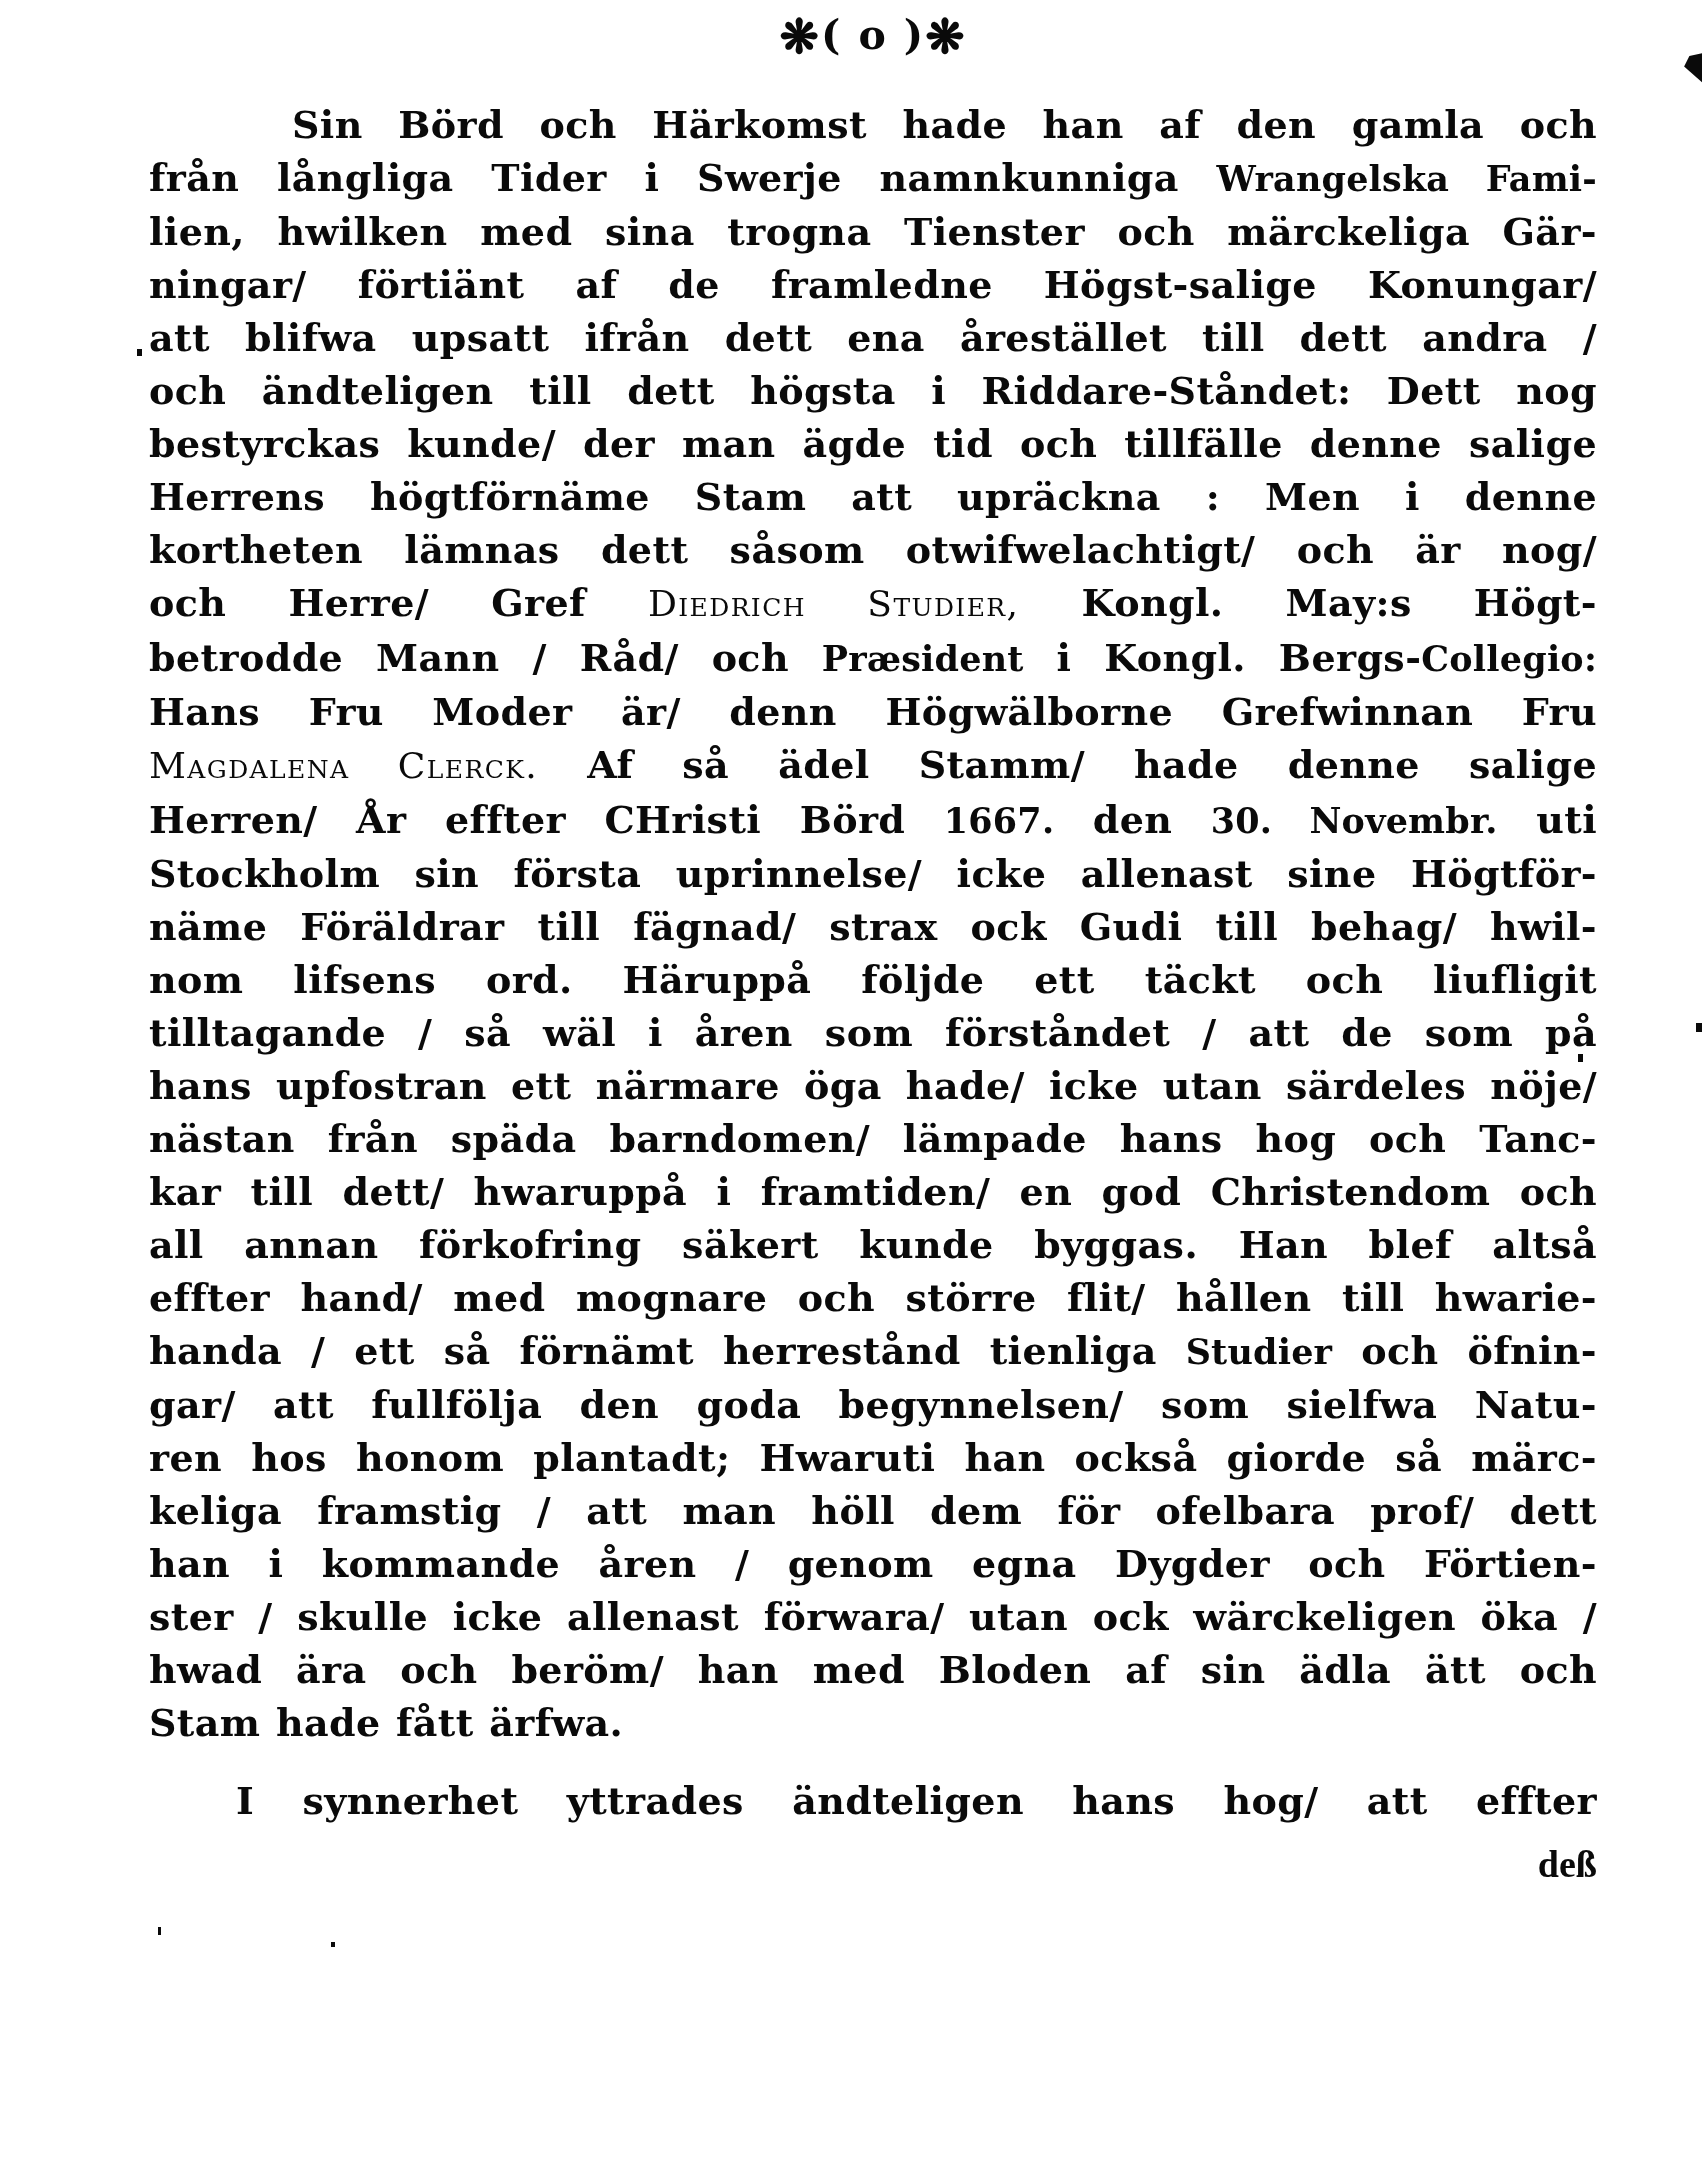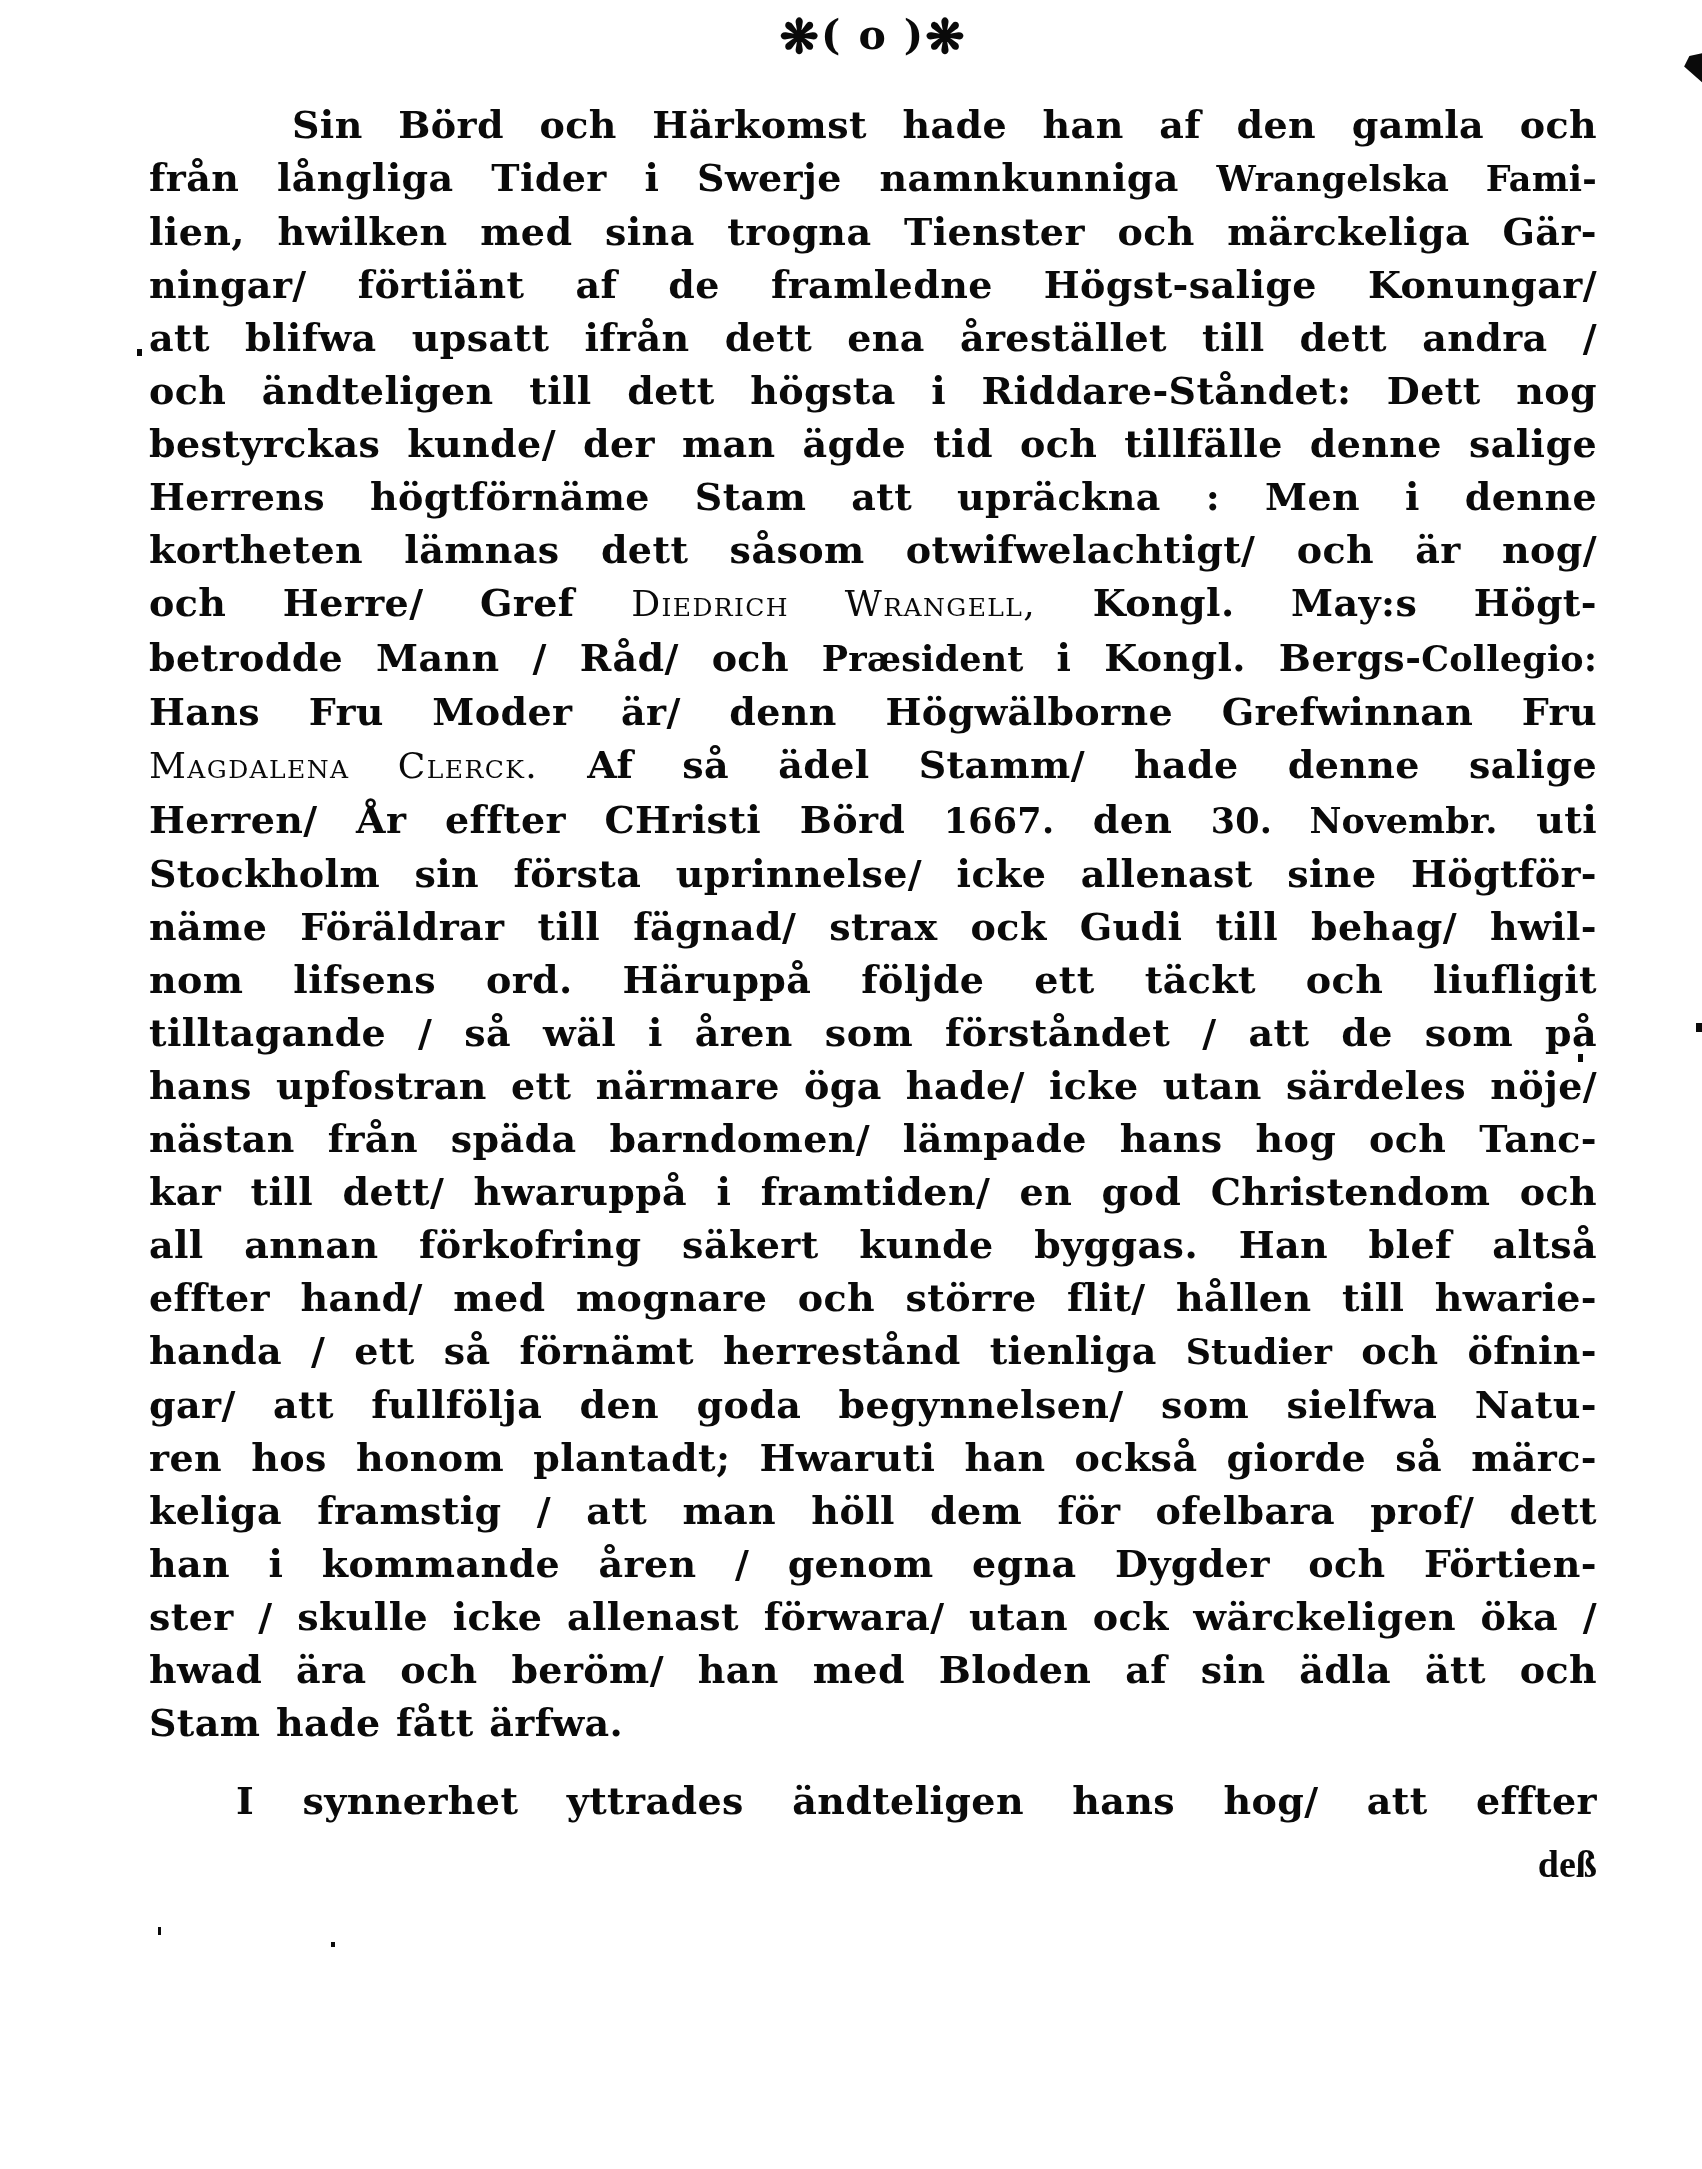--- a/index.html
+++ b/index.html
@@ -110,21 +110,21 @@
       <div class="paragraph">
         <div class="line" style="text-indent: 143px;"><span class="fr">Sin Börd och Härkomst hade han af den gamla och</span></div>
         <div class="line"><span class="fr">från långliga Tider i Swerje namnkunniga </span><span class="rm">Wrangelska Fami-</span></div>
         <div class="line"><span class="fr">lien, hwilken med sina trogna Tienster och märckeliga Gär-</span></div>
         <div class="line"><span class="fr">ningar/ förtiänt af de framledne Högst-salige Konungar/</span></div>
         <div class="line"><span class="fr">att blifwa upsatt ifrån dett ena årestället till dett andra /</span></div>
         <div class="line"><span class="fr">och ändteligen till dett högsta i Riddare-Ståndet: Dett nog</span></div>
         <div class="line"><span class="fr">bestyrckas kunde/ der man ägde tid och tillfälle denne salige</span></div>
         <div class="line"><span class="fr">Herrens högtförnäme Stam att upräckna : Men i denne</span></div>
         <div class="line"><span class="fr">kortheten lämnas dett såsom otwifwelachtigt/ och är nog/</span></div>
-        <div class="line"><span class="fr">och Herre/ Gref </span><span class="sc">Diedrich Wrangell,</span><span class="fr"> Kongl. May:s Högt-</span></div>
+        <div class="line"><span class="fr">och Herre/ Gref </span><span class="sc">Diedrich Studier,</span><span class="fr"> Kongl. May:s Högt-</span></div>
         <div class="line"><span class="fr">betrodde Mann / Råd/ och </span><span class="rm">Præsident</span><span class="fr"> i Kongl. Bergs-</span><span class="rm">Collegio:</span></div>
         <div class="line"><span class="fr">Hans Fru Moder är/ denn Högwälborne Grefwinnan Fru</span></div>
         <div class="line"><span class="sc">Magdalena Clerck.</span><span class="fr"> Af så ädel Stamm/ hade denne salige</span></div>
         <div class="line"><span class="fr">Herren/ År effter CHristi Börd </span><span class="rm">1667.</span><span class="fr"> den </span><span class="rm">30. Novembr.</span><span class="fr"> uti</span></div>
         <div class="line"><span class="fr">Stockholm sin första uprinnelse/ icke allenast sine Högtför-</span></div>
         <div class="line"><span class="fr">näme Föräldrar till fägnad/ strax ock Gudi till behag/ hwil-</span></div>
         <div class="line"><span class="fr">nom lifsens ord. Häruppå följde ett täckt och liufligit</span></div>
         <div class="line"><span class="fr">tilltagande / så wäl i åren som förståndet / att de som på</span></div>
         <div class="line"><span class="fr">hans upfostran ett närmare öga hade/ icke utan särdeles nöje/</span></div>
         <div class="line"><span class="fr">nästan från späda barndomen/ lämpade hans hog och Tanc-</span></div>

